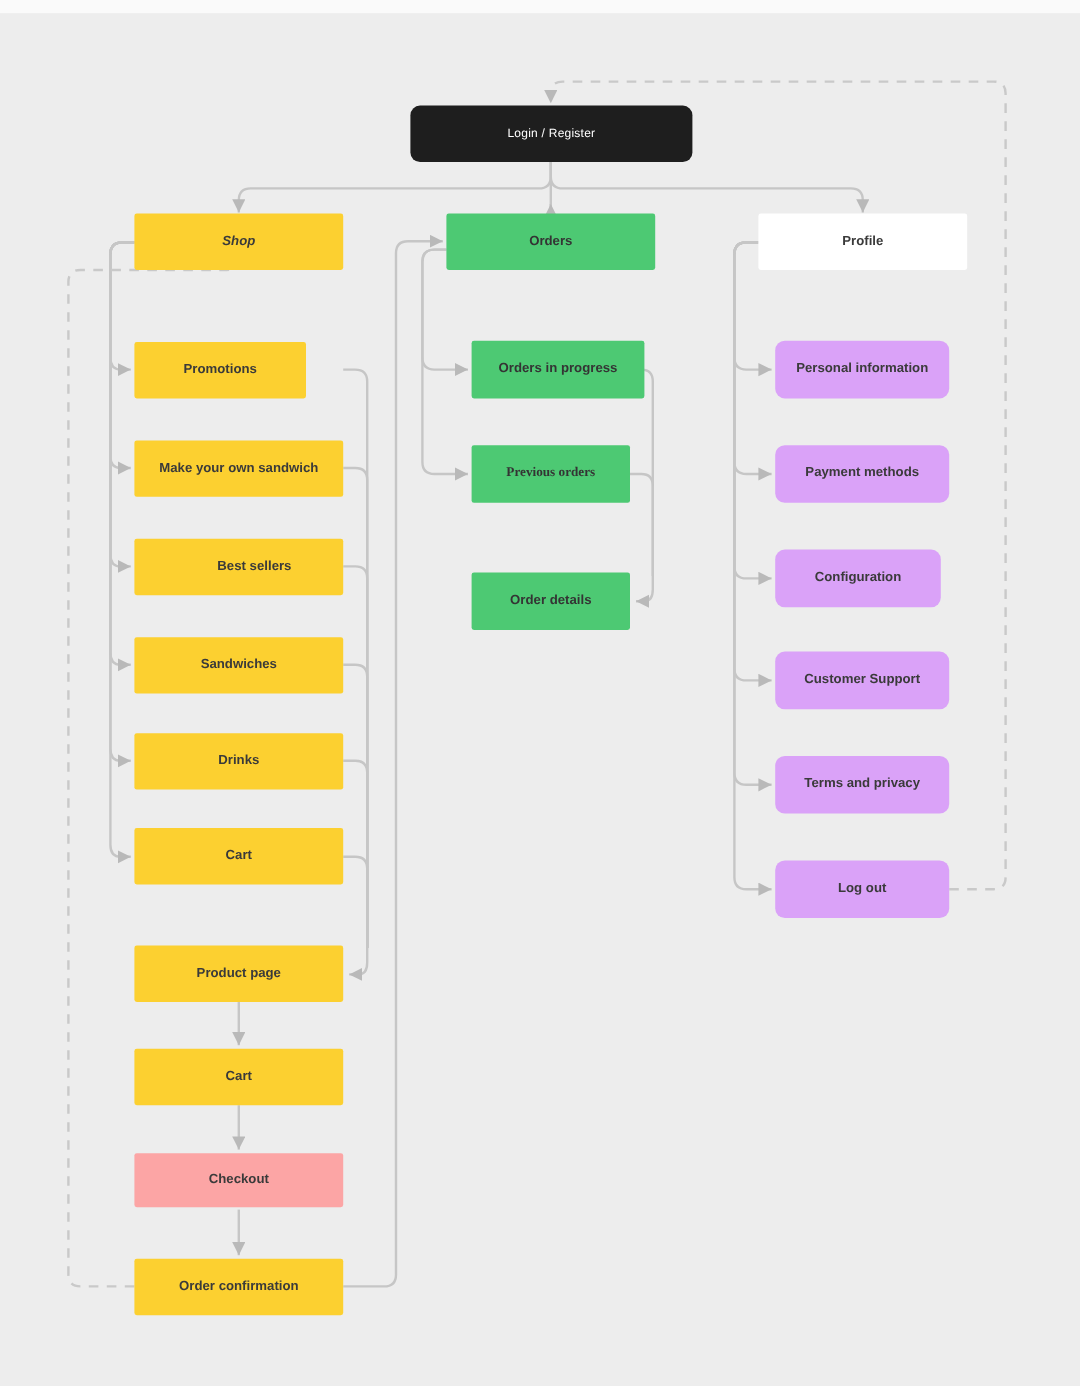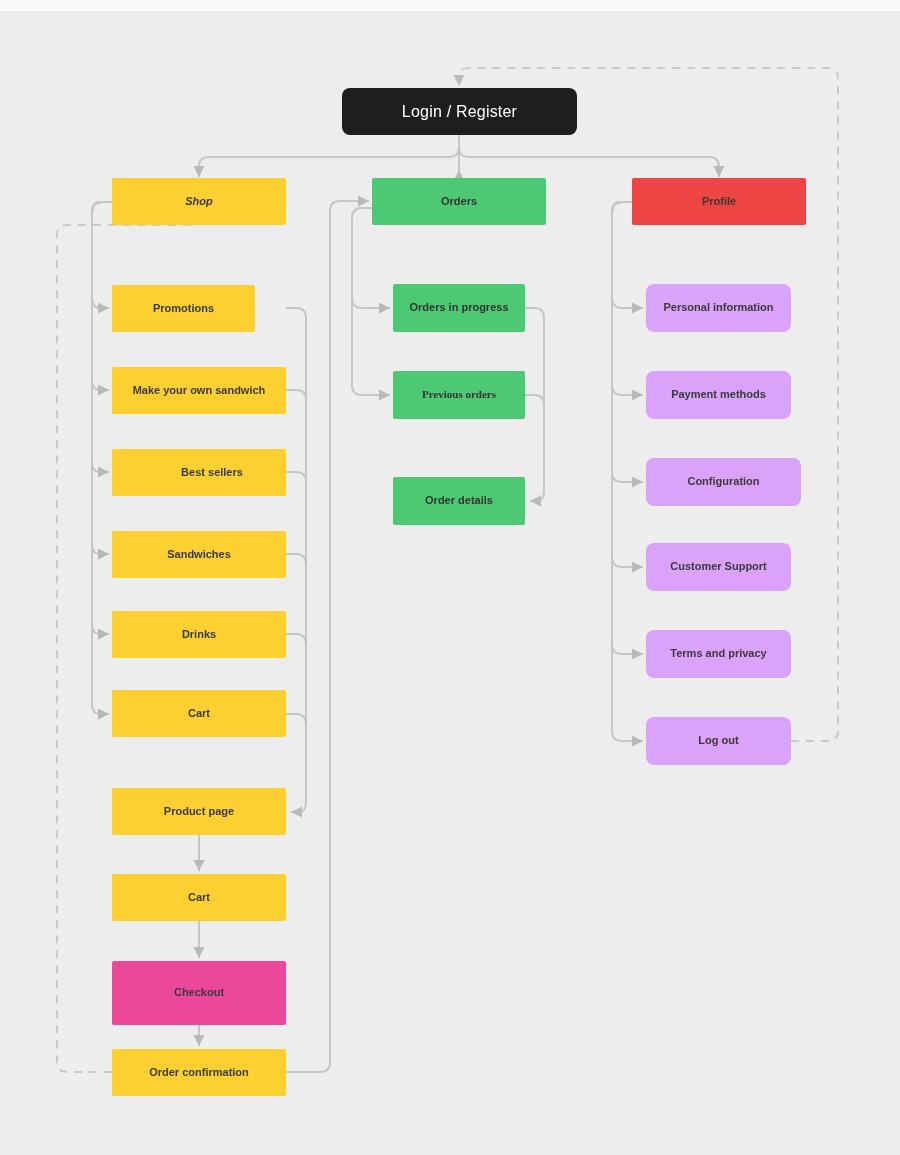--- a/index.html
+++ b/index.html
@@ -26,21 +26,21 @@
     display:flex;align-items:center;justify-content:center;
     font-size:11px;font-weight:700;
     color:#3a3a3a;
     text-align:center;
     line-height:1.2;
     box-sizing:border-box;
     padding:0 8px;
   }
   .node.root{
     color:#ffffff;
-    font-size:16px;
+    font-size:10px;
     font-weight:500;
     letter-spacing:.2px;
   }
 </style>
 </head>
 <body>
 
 <div id="canvas" style="background: rgb(237, 237, 237);">
   <div id="top-strip" style="background: rgb(250, 250, 250);"></div>
   <svg id="edge-layer" width="900" height="1155" viewBox="0 0 900 1155" xmlns="http://www.w3.org/2000/svg">
@@ -86,27 +86,27 @@
       <div class="node root" style="left: 342px; top: 88px; width: 235px; height: 47px; border-radius: 8px; background: rgb(30, 30, 30); color: rgb(255, 255, 255);">Login / Register</div>
       <div class="node shop" style="left: 112px; top: 178px; width: 174px; height: 47px; border-radius: 2px; background: rgb(252, 208, 48); color: rgb(58, 58, 58); font-style: italic;">Shop</div>
       <div class="node shop" style="left: 112px; top: 285px; width: 143px; height: 47px; border-radius: 2px; background: rgb(252, 208, 48); color: rgb(58, 58, 58);">Promotions</div>
       <div class="node shop" style="left: 112px; top: 367px; width: 174px; height: 47px; border-radius: 2px; background: rgb(252, 208, 48); color: rgb(58, 58, 58);">Make your own sandwich</div>
       <div class="node shop" style="left: 112px; top: 449px; width: 174px; height: 47px; border-radius: 2px; background: rgb(252, 208, 48); color: rgb(58, 58, 58); padding-left: 34px;">Best sellers</div>
       <div class="node shop" style="left: 112px; top: 531px; width: 174px; height: 47px; border-radius: 2px; background: rgb(252, 208, 48); color: rgb(58, 58, 58);">Sandwiches</div>
       <div class="node shop" style="left: 112px; top: 611px; width: 174px; height: 47px; border-radius: 2px; background: rgb(252, 208, 48); color: rgb(58, 58, 58);">Drinks</div>
       <div class="node shop" style="left: 112px; top: 690px; width: 174px; height: 47px; border-radius: 2px; background: rgb(252, 208, 48); color: rgb(58, 58, 58);">Cart</div>
       <div class="node shop" style="left: 112px; top: 788px; width: 174px; height: 47px; border-radius: 2px; background: rgb(252, 208, 48); color: rgb(58, 58, 58);">Product page</div>
       <div class="node shop" style="left: 112px; top: 874px; width: 174px; height: 47px; border-radius: 2px; background: rgb(252, 208, 48); color: rgb(58, 58, 58);">Cart</div>
-      <div class="node shop" style="left: 112px; top: 961px; width: 174px; height: 64px; border-radius: 2px; background: #ec4899; color: rgb(58, 58, 58);">Checkout</div>
+      <div class="node shop" style="left: 112px; top: 961px; width: 174px; height: 45px; border-radius: 2px; background: #fca5a5; color: rgb(58, 58, 58);">Checkout</div>
       <div class="node shop" style="left: 112px; top: 1049px; width: 174px; height: 47px; border-radius: 2px; background: rgb(252, 208, 48); color: rgb(58, 58, 58);">Order confirmation</div>
       <div class="node orders" style="left: 372px; top: 178px; width: 174px; height: 47px; border-radius: 2px; background: rgb(77, 201, 115); color: rgb(52, 52, 52);">Orders</div>
-      <div class="node orders" style="left: 393px; top: 284px; width: 132px; height: 48px; border-radius: 2px; background: rgb(77, 201, 115); color: rgb(52, 52, 52);">Orders in progress</div>
+      <div class="node orders" style="left: 393px; top: 284px; width: 144px; height: 48px; border-radius: 2px; background: rgb(77, 201, 115); color: rgb(52, 52, 52);">Orders in progress</div>
       <div class="node orders" style="left: 393px; top: 371px; width: 132px; height: 48px; border-radius: 2px; background: rgb(77, 201, 115); color: rgb(52, 52, 52); font-family: Liberation Serif, serif;">Previous orders</div>
       <div class="node orders" style="left: 393px; top: 477px; width: 132px; height: 48px; border-radius: 2px; background: rgb(77, 201, 115); color: rgb(52, 52, 52);">Order details</div>
-      <div class="node profile" style="left: 632px; top: 178px; width: 174px; height: 47px; border-radius: 2px; background: #ef4444; color: rgb(58, 58, 58);">Profile</div>
+      <div class="node profile" style="left: 632px; top: 178px; width: 174px; height: 47px; border-radius: 2px; background: #ffffff; color: rgb(58, 58, 58);">Profile</div>
       <div class="node profile" style="left: 646px; top: 284px; width: 145px; height: 48px; border-radius: 8px; background: rgb(218, 162, 248); color: rgb(58, 58, 58);">Personal information</div>
       <div class="node profile" style="left: 646px; top: 371px; width: 145px; height: 48px; border-radius: 8px; background: rgb(218, 162, 248); color: rgb(58, 58, 58);">Payment methods</div>
-      <div class="node profile" style="left: 646px; top: 458px; width: 155px; height: 48px; border-radius: 8px; background: rgb(218, 162, 248); color: rgb(58, 58, 58);">Configuration</div>
+      <div class="node profile" style="left: 646px; top: 458px; width: 138px; height: 48px; border-radius: 8px; background: rgb(218, 162, 248); color: rgb(58, 58, 58);">Configuration</div>
       <div class="node profile" style="left: 646px; top: 543px; width: 145px; height: 48px; border-radius: 8px; background: rgb(218, 162, 248); color: rgb(58, 58, 58);">Customer Support</div>
       <div class="node profile" style="left: 646px; top: 630px; width: 145px; height: 48px; border-radius: 8px; background: rgb(218, 162, 248); color: rgb(58, 58, 58);">Terms and privacy</div>
       <div class="node profile" style="left: 646px; top: 717px; width: 145px; height: 48px; border-radius: 8px; background: rgb(218, 162, 248); color: rgb(58, 58, 58);">Log out</div>
     </div>
 </div>
 
 </body></html>

